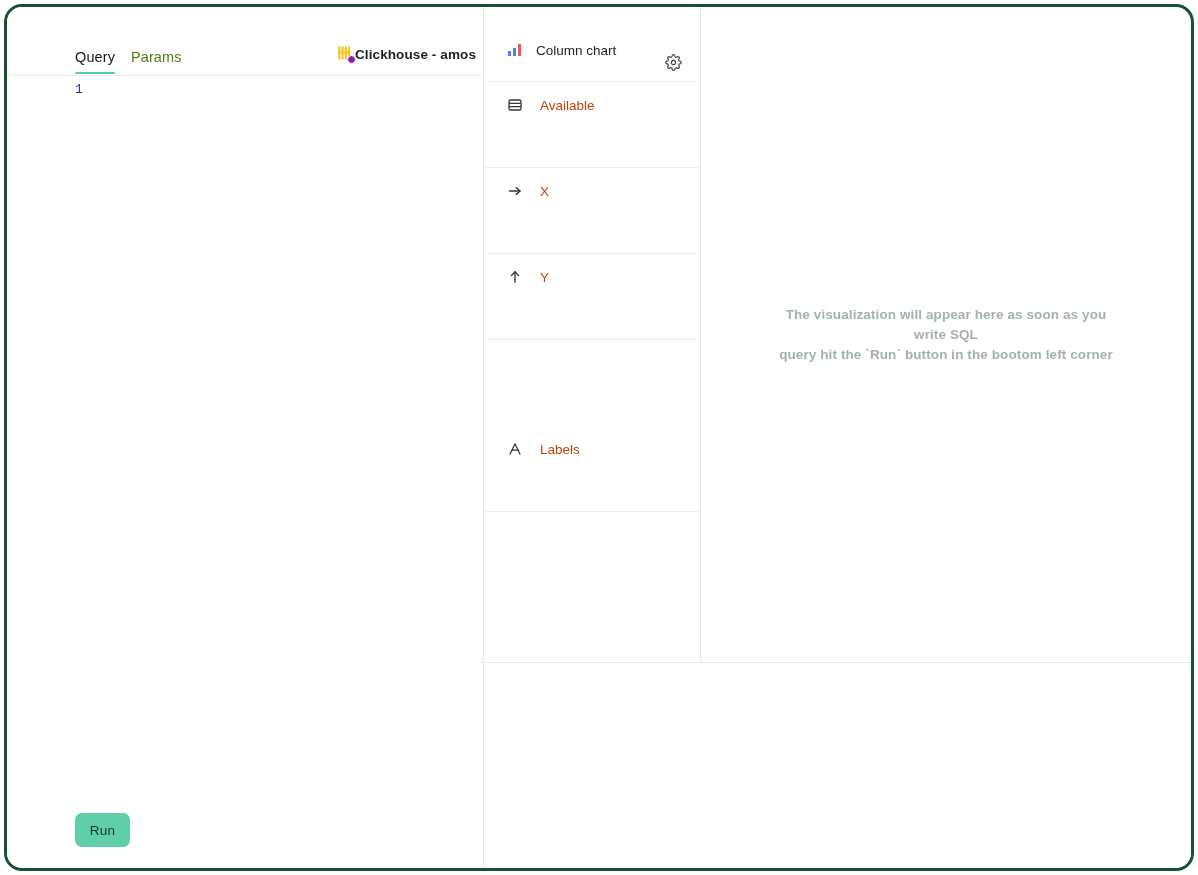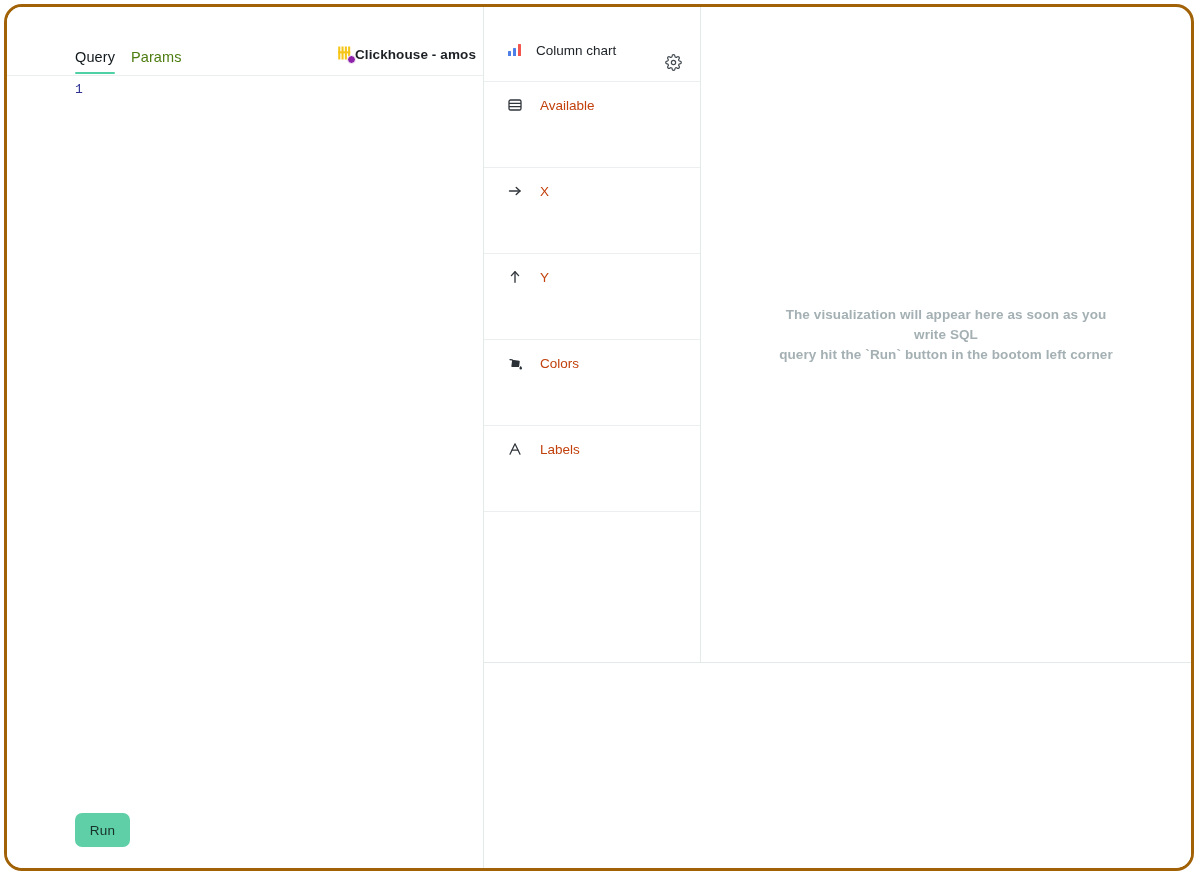--- a/index.html
+++ b/index.html
@@ -8,21 +8,21 @@
     margin: 0; padding: 0;
     width: 1198px; height: 875px;
     background: #ffffff;
     font-family: "Liberation Sans", sans-serif;
     overflow: hidden;
   }
   #app-frame {
     position: absolute;
     left: 4px; top: 4px;
     width: 1190px; height: 867px;
-    border: 3px solid #a16207;
+    border: 3px solid #14532d;
     border-radius: 18px;
     background: #ffffff;
     overflow: hidden;
   }
 
   
   #editor-pane {
     position: absolute;
     left: 0; top: 0;
     width: 476px; height: 100%;
@@ -279,34 +279,20 @@
         <span class="shelf-icon">
           <svg width="16" height="16" viewBox="0 0 16 16" fill="none" stroke="#30363c" stroke-width="1.35" stroke-linecap="round" stroke-linejoin="round">
             <line x1="8" y1="13.2" x2="8" y2="2.8"></line>
             <polyline points="4.4,6.6 8,2.8 11.6,6.6"></polyline>
           </svg>
         </span>
         <span class="shelf-label">Y</span>
       </div>
     </div>
 
-    <div class="shelf-row" style="top:333px; height:86px;">
-      <div class="shelf-row-inner">
-        <span class="shelf-icon">
-          <svg width="17" height="17" viewBox="0 0 24 24">
-            <g transform="rotate(-38 12 12)">
-              <path d="M5 11.5 L11.5 5 L18.5 12 a1 1 0 0 1 0 1.4 l-5 5 a1 1 0 0 1-1.4 0 L5 12.9 a1 1 0 0 1 0-1.4 z" fill="#2b3137"></path>
-              <line x1="11.5" y1="5" x2="9.3" y2="2.8" stroke="#2b3137" stroke-width="1.7" stroke-linecap="round"></line>
-            </g>
-            <path d="M19.4 15.6 c0 0 1.8 2 1.8 3.1 a1.8 1.8 0 0 1-3.6 0 c0-1.1 1.8-3.1 1.8-3.1 z" fill="#2b3137"></path>
-          </svg>
-        </span>
-        <span class="shelf-label">Colors</span>
-      </div>
-    </div>
 
     <div class="shelf-row" style="top:419px; height:86px;">
       <div class="shelf-row-inner">
         <span class="shelf-icon">
           <svg width="16" height="16" viewBox="0 0 16 16" fill="none" stroke="#30363c" stroke-width="1.25" stroke-linecap="round" stroke-linejoin="round">
             <polyline points="3,13.2 8,2.8 13,13.2"></polyline>
             <line x1="5.1" y1="9.2" x2="10.9" y2="9.2"></line>
           </svg>
         </span>
         <span class="shelf-label">Labels</span>

